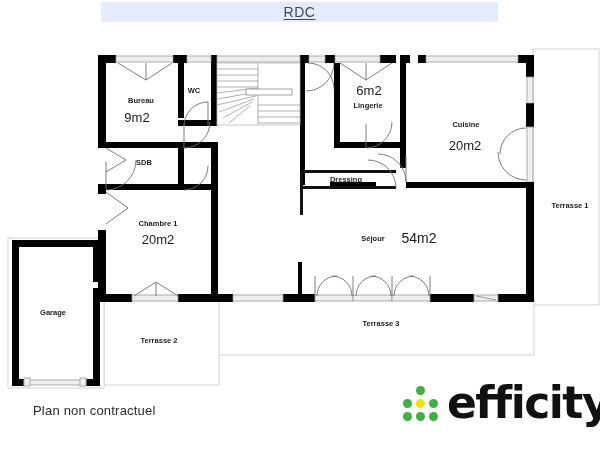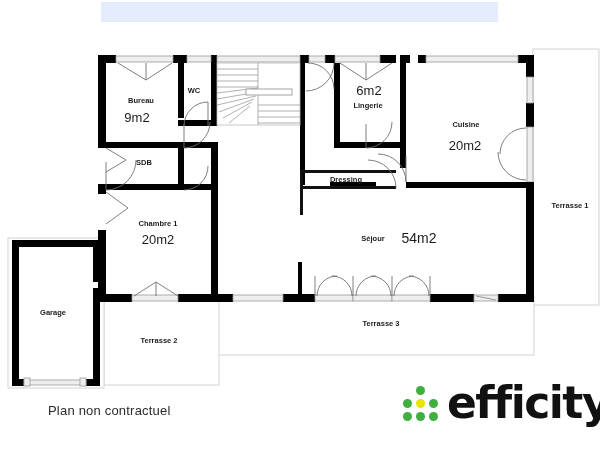--- a/index.html
+++ b/index.html
@@ -22,21 +22,21 @@
     display:flex;align-items:center;justify-content:center;
     font-size:14px;color:#3f4756;letter-spacing:.5px;
     text-decoration:underline;text-underline-offset:2px;
   }
 
   
   #plan{position:absolute;left:0;top:0;}
 
   
   .footer-note{
-    position:absolute;left:48px;top:403px;
+    position:absolute;left:33px;top:403px;
     font-size:13px;color:#2b2b2b;letter-spacing:.2px;
   }
   .logo{
     position:absolute;left:403px;top:381px;
     display:flex;align-items:center;gap:9px;
   }
   .logo-dots{
     display:grid;grid-template-columns:repeat(3,9px);grid-template-rows:repeat(3,9px);
     gap:4px;width:35px;height:35px;
   }
@@ -48,20 +48,21 @@
     letter-spacing:-1.5px;line-height:1;
     font-family:"DejaVu Sans", sans-serif;
   }
 </style>
 </head>
 <body>
 
 <div id="stage">
 
   <div class="title-band"></div>
+  <div class="title-text">RDC</div>
 
   <svg id="plan" width="600" height="450" viewBox="0 0 600 450">
 
     <g stroke="#d3d3d3" stroke-width="1" fill="#ffffff">
 
       <rect x="533" y="49" width="66" height="256"></rect>
 
       <rect x="104" y="297" width="430" height="58"></rect>
 
       <rect x="104" y="297" width="115" height="88"></rect>

